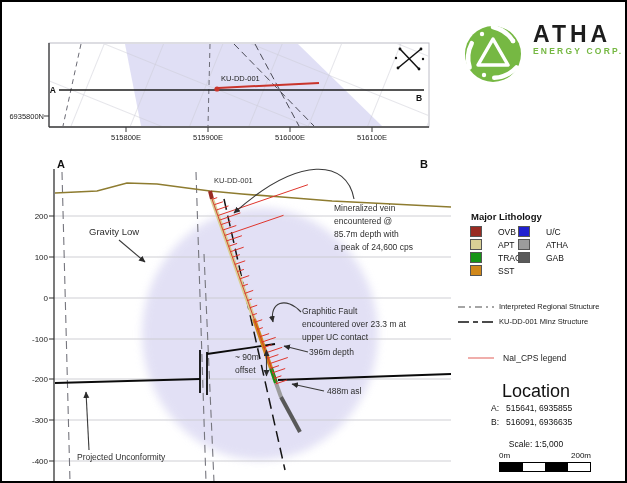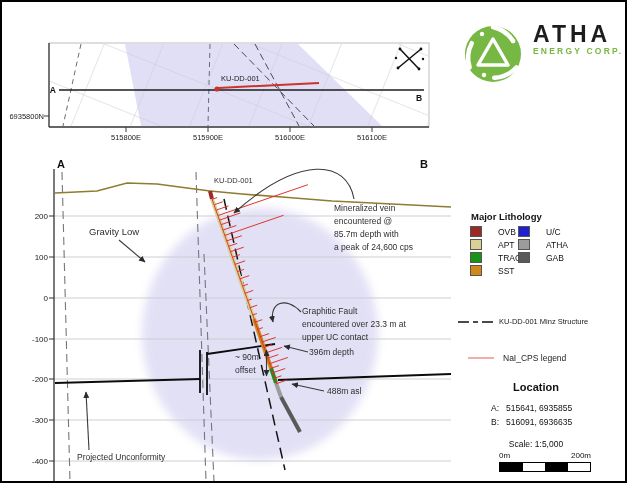--- a/index.html
+++ b/index.html
@@ -12,21 +12,21 @@
   .logo-name{font-size:23px;font-weight:600;letter-spacing:4px;color:#1d1d1d;line-height:23px;}
   .logo-sub{font-size:8.5px;font-weight:bold;letter-spacing:2.2px;color:#76b843;margin-top:0;}
   
   .lith-title{left:469px;top:209px;font-size:9.5px;font-weight:bold;color:#111;}
   .lith-grid{left:468px;top:223px;display:grid;grid-template-columns:48px 54px;row-gap:1px;}
   .lith-item{display:flex;align-items:flex-end;gap:16px;font-size:8.5px;color:#111;height:12px;}
   .sw{width:10px;height:9px;border:1px solid #555;flex:0 0 auto;}
   .struct-row{display:flex;align-items:center;gap:5px;font-size:7.5px;color:#222;}
   .gamma-title{left:459px;top:336px;font-size:9.5px;font-weight:bold;color:#111;}
   .gamma-row{left:466px;top:351px;display:flex;align-items:center;gap:9px;font-size:8.5px;color:#222;}
-  .loc-title{left:478px;top:379px;width:112px;text-align:center;font-size:11px;font-weight:bold;color:#111;}
+  .loc-title{left:478px;top:379px;width:112px;text-align:center;font-size:18px;font-weight:normal;color:#111;}
   .loc-row{left:489px;top:401px;display:flex;gap:7px;font-size:8.5px;color:#111;}
   .loc-row.b{top:415px;}
   .scale-text{left:478px;top:437px;width:112px;text-align:center;font-size:8.5px;color:#111;}
   .bar-labels{left:497px;top:449px;width:92px;display:flex;justify-content:space-between;font-size:8px;color:#111;}
   .scalebar{left:497px;top:460px;width:90px;height:8px;border:1px solid #000;display:flex;}
   .scalebar span{flex:1;}
   .seg-b{background:#000;} .seg-w{background:#fff;}
   
   text{font-family:"Liberation Sans",sans-serif;}
   .t7{font-size:7.5px;fill:#222;}
@@ -290,20 +290,26 @@
     <div class="lith-item">
         <span class="sw" style="background: rgb(89, 89, 89);"></span>
         <span>GAB</span>
       </div>
     <div class="lith-item">
         <span class="sw" style="background: rgb(208, 136, 27);"></span>
         <span>SST</span>
       </div>
   </div>
 
+  <div class="abs struct-row" style="left:456px;top:300px;">
+    <svg width="36" height="6">
+        <line x1="0" y1="3" x2="36" y2="3" stroke="#888" stroke-width="1.3" stroke-dasharray="7 4 2 4"></line>
+      </svg>
+    <span>Interpreted Regional Structure</span>
+  </div>
   <div class="abs struct-row" style="left:456px;top:315px;">
     <svg width="36" height="6">
         <line x1="0" y1="3" x2="36" y2="3" stroke="#111" stroke-width="1.5" stroke-dasharray="11 4 5 4"></line>
       </svg>
     <span>KU-DD-001 Minz Structure</span>
   </div>
 
   <div class="abs gamma-row">
     <svg width="26" height="6">
         <line x1="0" y1="3" x2="26" y2="3" stroke-width="1.3" stroke="#e8837d"></line>

